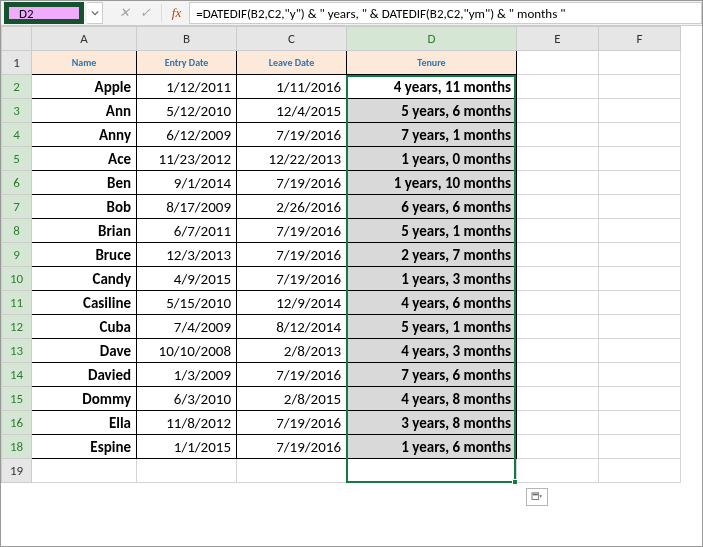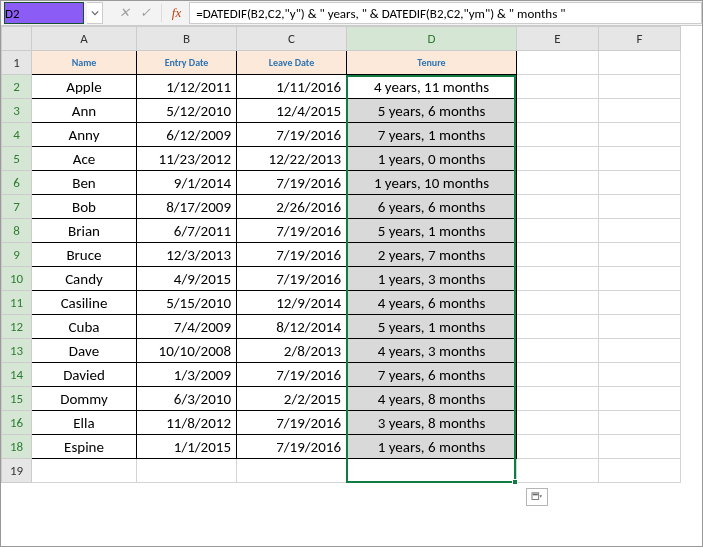--- a/index.html
+++ b/index.html
@@ -23,25 +23,25 @@
     display: flex;
     align-items: center;
     height: 25px;
     border-bottom: 1px solid #ccc;
     background: #f3f3f3;
   }
   .namebox {
     width: 80px;
     height: 22px;
     margin: 0 3px;
-    background: #8b5cf6;
-    border: 1px solid #14532d;
-    display: flex;
-    align-items: center;
-    padding: 0 0;
+    background: #f0abfc;
+    border: 5px solid #14532d;
+    display: flex;
+    align-items: center;
+    padding: 0 10px;
     font-size: 13px;
   }
   .namebox-dd {
     width: 16px;
     height: 22px;
     border: 1px solid #ccc;
     border-left: none;
     background: #fff;
     display: flex;
     align-items: center;
@@ -121,21 +121,21 @@
     padding: 3px 4px;
     font-size: 10px;
   }
   .cell {
     padding: 2px 5px;
     border: 1px solid #000 !important;
     font-size: 15px;
     white-space: nowrap;
     overflow: hidden;
   }
-  .cell.left { text-align: center; }
+  .cell.left { text-align: right; font-weight: bold; }
   .cell.right { text-align: right; }
   .cell.sel { background: #d9d9d9; }
   .blank { background: #fff; }
   .colA { width: 105px; }
   .colB { width: 100px; }
   .colC { width: 110px; }
   .colD { width: 170px; }
   .colE { width: 82px; }
   .colF { width: 82px; }
   .sel-outline {
@@ -338,21 +338,21 @@
             <td class="cell right">1/3/2009</td>
             <td class="cell right">7/19/2016</td>
             <td class="cell left sel">7 years, 6 months</td>
             <td class="blank"></td>
             <td class="blank"></td>
           </tr>
           <tr>
             <th class="rowhead active">15</th>
             <td class="cell left">Dommy</td>
             <td class="cell right">6/3/2010</td>
-            <td class="cell right">2/2/2015</td>
+            <td class="cell right">2/8/2015</td>
             <td class="cell left sel">4 years, 8 months</td>
             <td class="blank"></td>
             <td class="blank"></td>
           </tr>
           <tr>
             <th class="rowhead active">16</th>
             <td class="cell left">Ella</td>
             <td class="cell right">11/8/2012</td>
             <td class="cell right">7/19/2016</td>
             <td class="cell left sel">3 years, 8 months</td>

